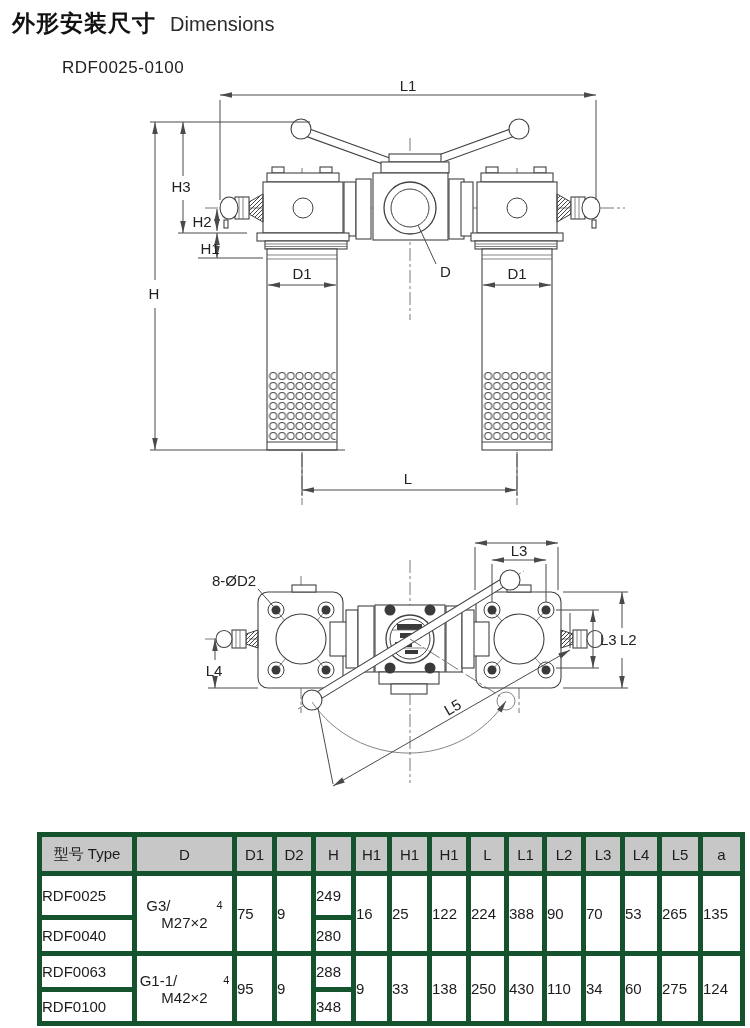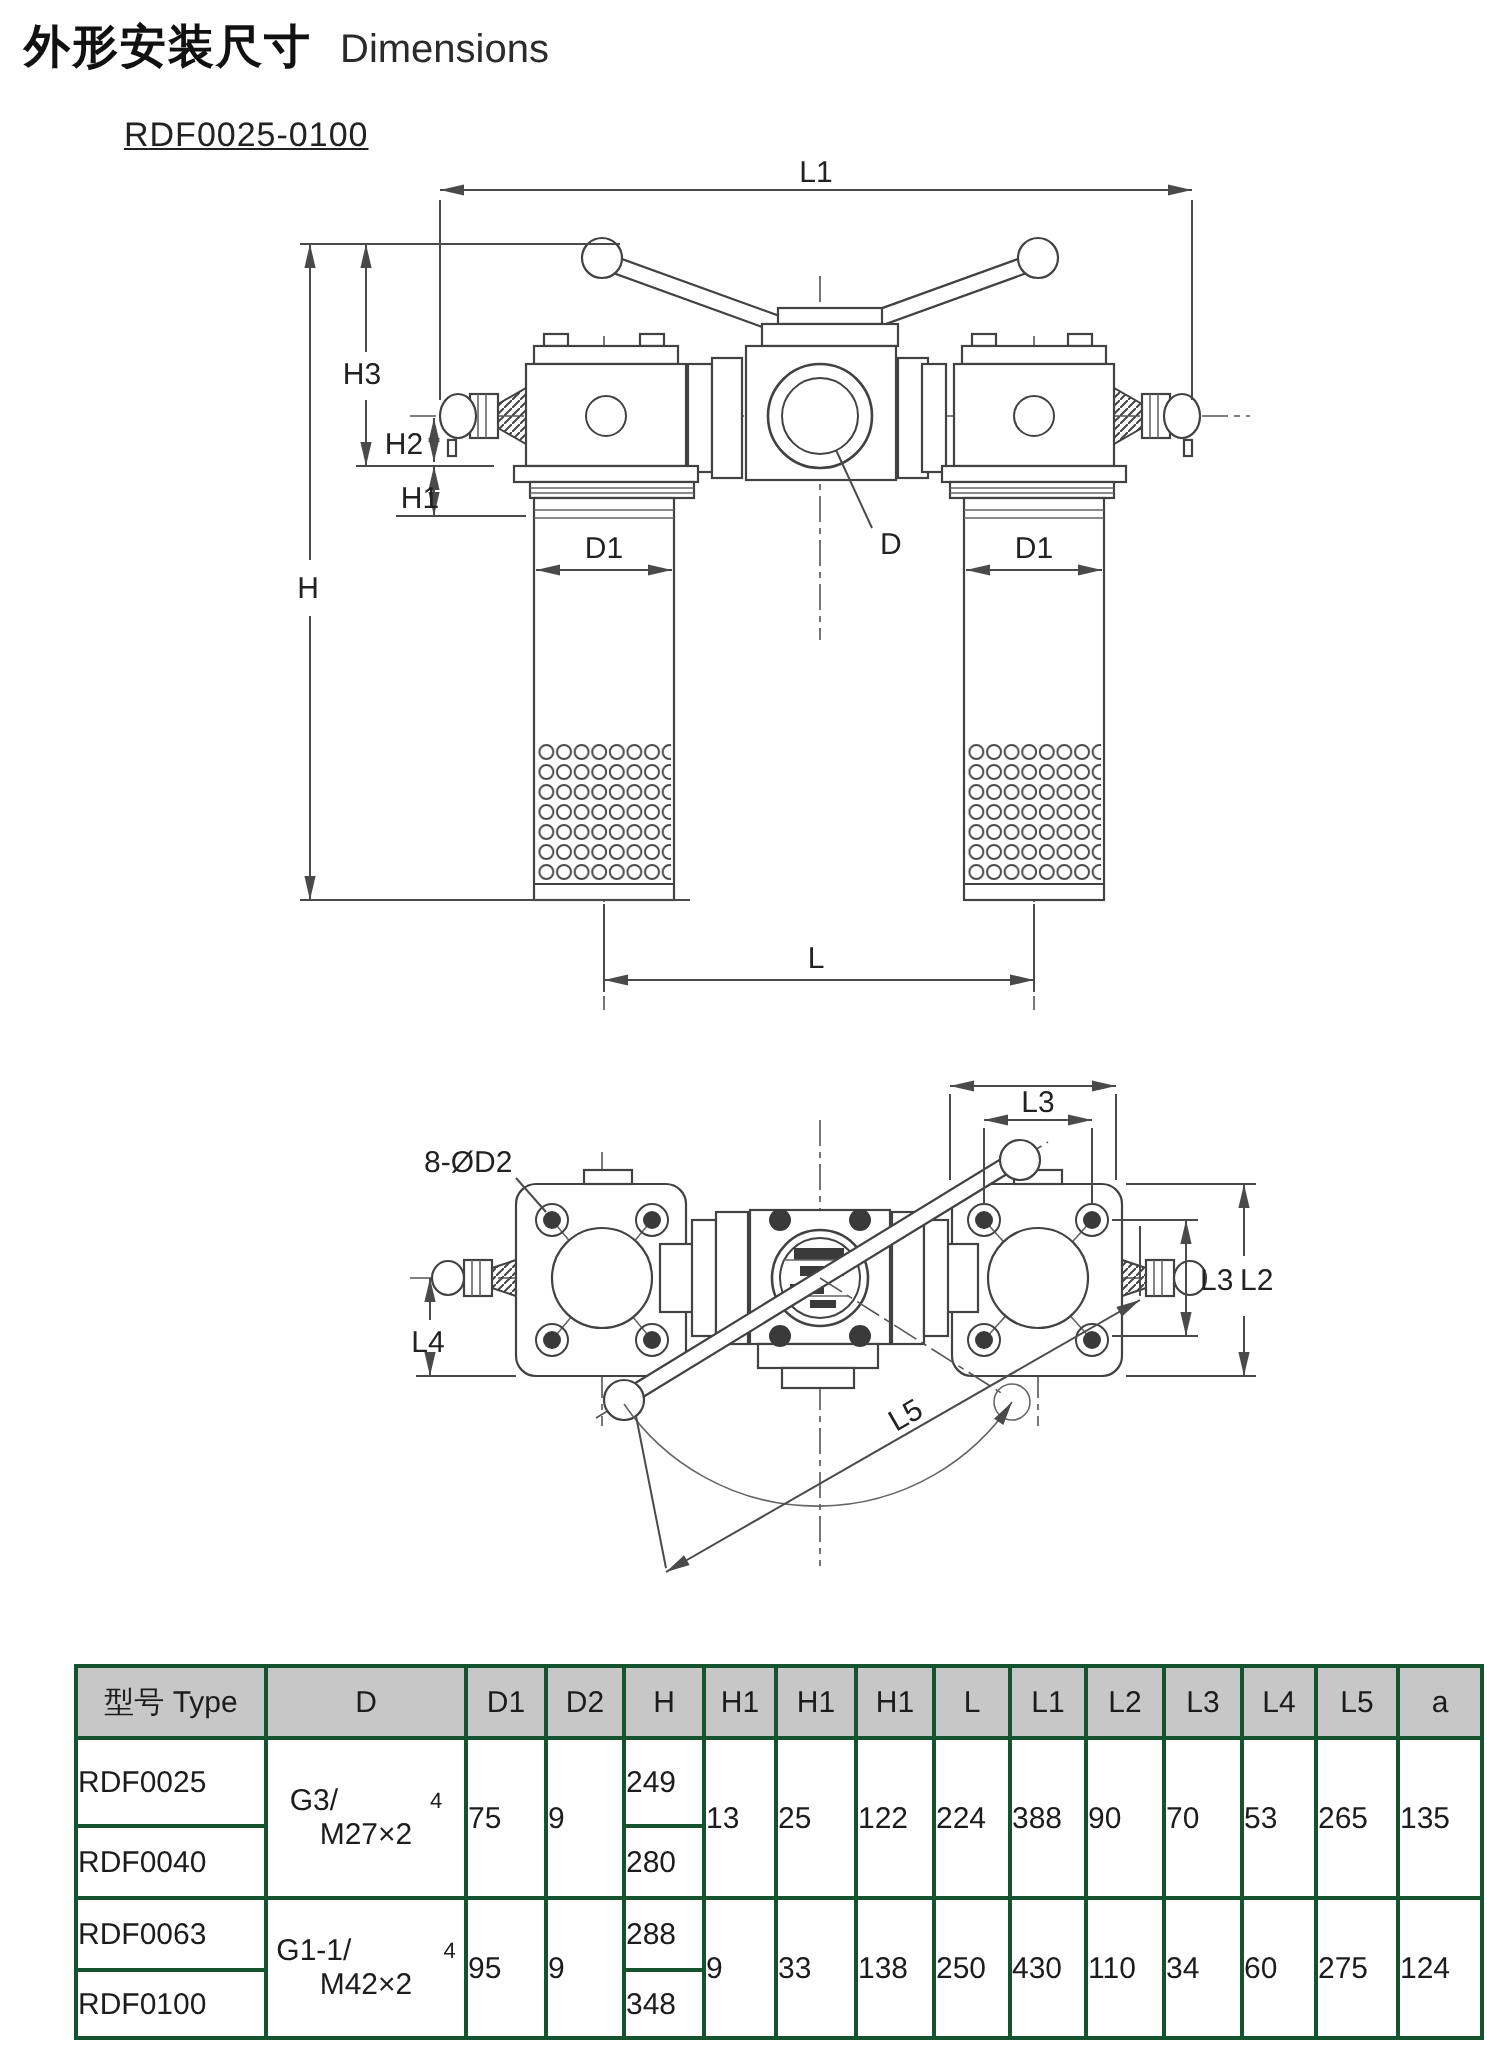--- a/index.html
+++ b/index.html
@@ -2,35 +2,35 @@
 <html><head>
 <meta charset="utf-8">
 <style>
   html,body{margin:0;padding:0;background:#ffffff;}
   #page{position:relative;width:750px;height:1028px;background:#ffffff;overflow:hidden;
         font-family:"Liberation Sans", sans-serif;color:#1c1c1c;}
   
   #title-row{position:absolute;left:12px;top:8px;white-space:nowrap;}
   #title-zh{font-size:23px;font-weight:bold;letter-spacing:1px;color:#111;text-align:right;}
   #title-en{font-size:20px;color:#2b2b2b;margin-left:14px;margin-top:35px;}
-  #model-range{position:absolute;left:62px;top:58px;font-size:17px;color:#222;letter-spacing:.5px;text-decoration:underline;}
+  #model-range{position:absolute;left:62px;top:58px;font-size:17px;color:#222;letter-spacing:.5px;}
   
   svg{position:absolute;left:0;}
   .ln{stroke:#424242;stroke-width:1;fill:none;}
   .ln2{stroke:#424242;stroke-width:1.3;fill:none;}
   .fw{stroke:#424242;stroke-width:1.1;fill:#ffffff;}
   .dim{stroke:#4a4a4a;stroke-width:1;fill:none;}
   .cl{stroke:#555;stroke-width:.8;fill:none;stroke-dasharray:13 3 3 3;}
   .thin{stroke:#666;stroke-width:.8;fill:none;}
   .txt{font-family:"Liberation Sans",sans-serif;font-size:15px;fill:#222;}
   .darkfill{fill:#3a3a3a;stroke:none;}
   
   #dim-table{position:absolute;left:37px;top:832px;border-collapse:collapse;table-layout:fixed;
              width:703px;font-size:15px;color:#1c1c1c;}
-  #dim-table th,#dim-table td{border:2px solid #14532d;vertical-align:middle;
+  #dim-table th,#dim-table td{border:5px solid #14532d;vertical-align:middle;
              padding:0;overflow:hidden;}
   #dim-table th{background:#c7c7c7;font-weight:normal;height:34px;}
   #dim-table{border:2px solid #3c3c3c;}
   tr.h44{height:44px;} tr.h36{height:36px;} tr.h34{height:34px;}
   tr.group-start td{border-top:2px solid #3c3c3c;}
   td.dcell div{height:50%;display:flex;align-items:center;justify-content:center;gap:46px;}
   sub.frac{font-size:11px;}
 </style>
 </head>
 <body>
@@ -337,21 +337,21 @@
       <td class="dcell" rowspan="2">
         <div>
               <span>G3/</span>
               <sub class="frac">4</sub>
             </div>
         <div>M27×2</div>
       </td>
       <td rowspan="2">75</td>
       <td rowspan="2">9</td>
       <td>249</td>
-      <td rowspan="2">13</td>
+      <td rowspan="2">16</td>
       <td rowspan="2">25</td>
       <td rowspan="2">122</td>
       <td rowspan="2">224</td>
       <td rowspan="2">388</td>
       <td rowspan="2">90</td>
       <td rowspan="2">70</td>
       <td rowspan="2">53</td>
       <td rowspan="2">265</td>
       <td rowspan="2">135</td>
     </tr>

